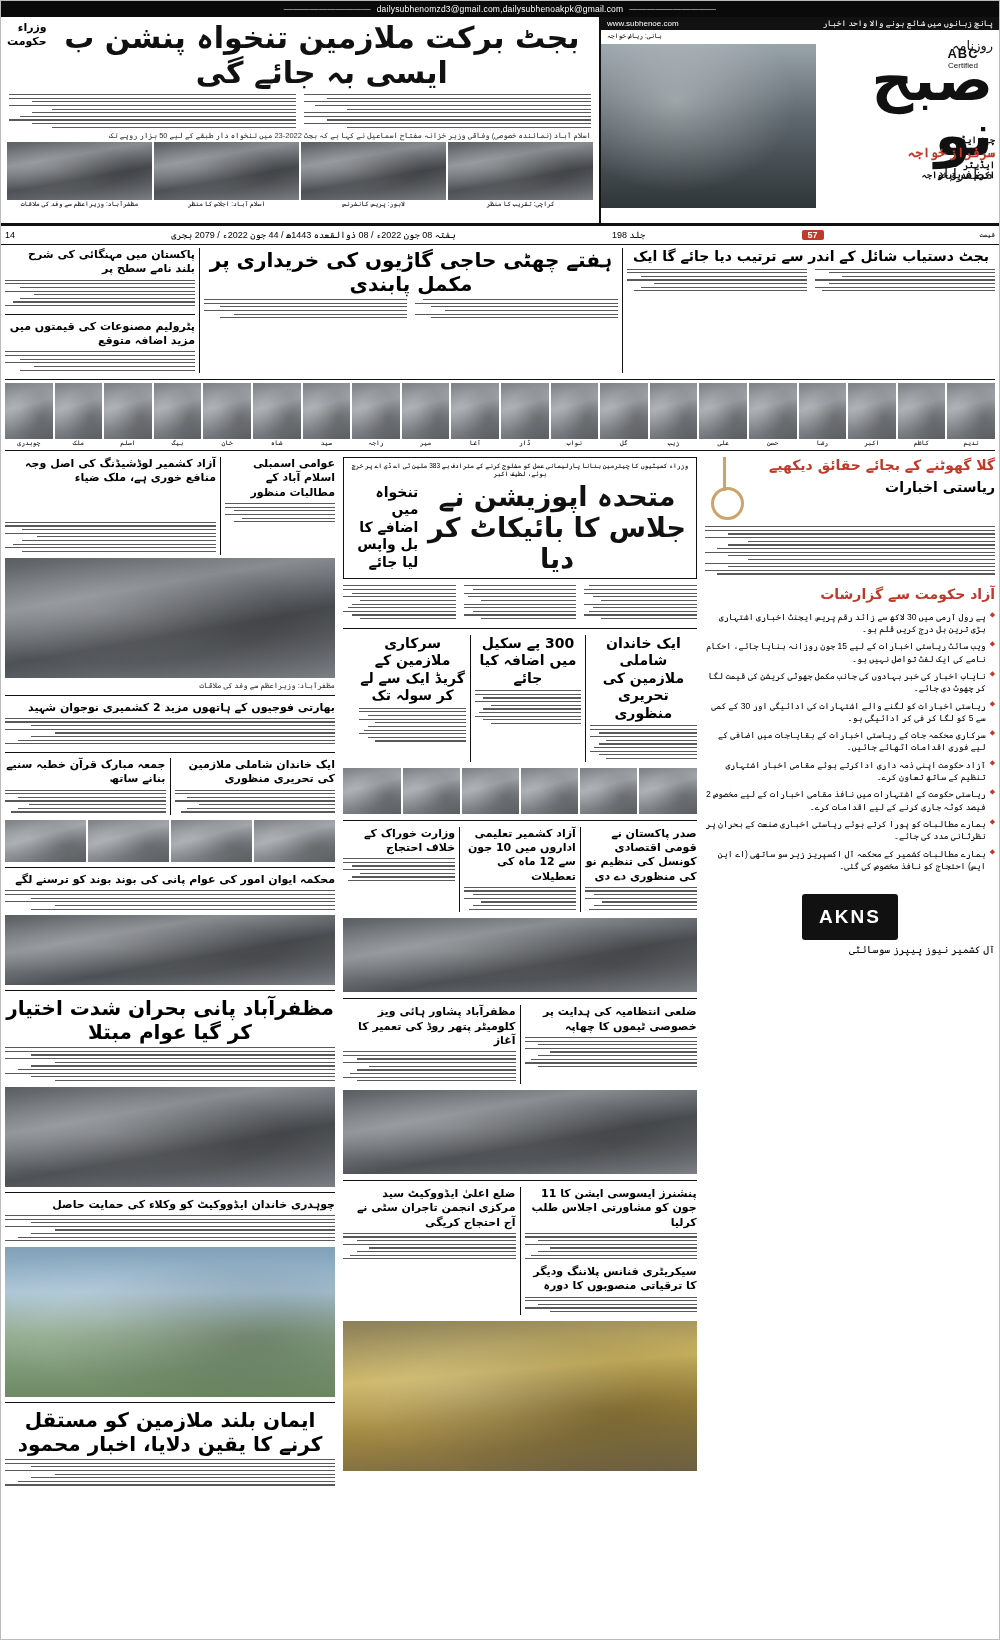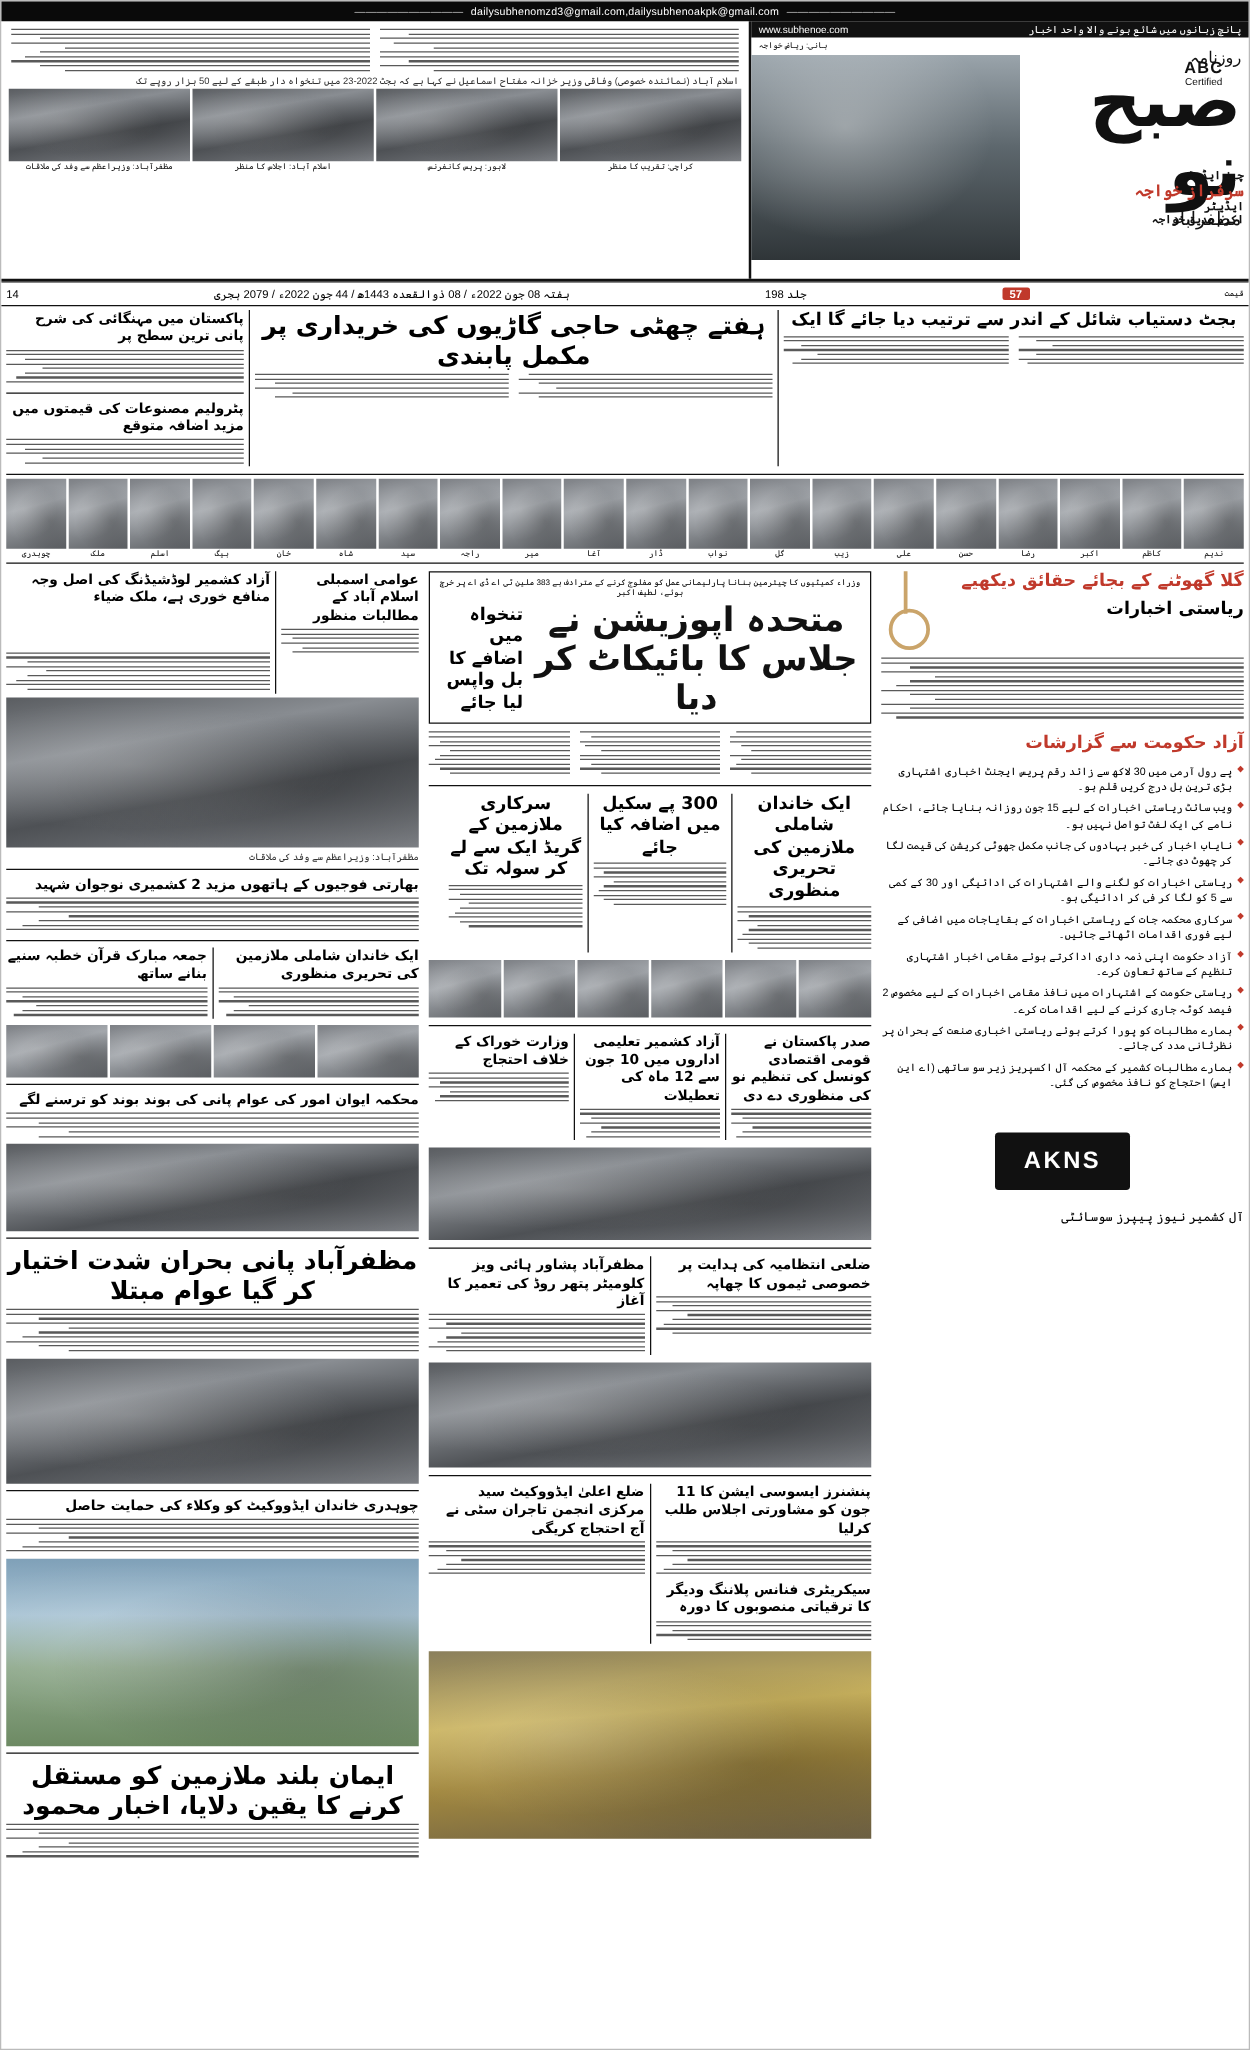--- a/index.html
+++ b/index.html
@@ -131,21 +131,21 @@
 
   .thumbstrip { display:flex; gap:2px; }
   .thumbstrip .t { flex:1 1 0; }
   .thumbstrip .t .photo { height: 52px; }
   .thumbstrip .t .cap { font-size:6.5px; text-align:center; color:#111; }
 
   .bullets > div { display:flex; gap:4px; margin-bottom:5px; }
   .bullets .dot { color:#c0392b; flex:0 0 auto; font-size:9px; line-height:1.1; }
 
   .akns-logo {
-    width: 108px; height: 46px; margin: 16px auto; background:#111; color:#fff;
+    width: 96px; height: 46px; margin: 4px auto; background:#111; color:#fff;
     display:flex; align-items:center; justify-content:center;
     font-size: 19px; font-weight:bold; letter-spacing:2px; border-radius:3px;
   }
   .noose {
     width: 40px; height: 62px; position:relative;
   }
   .noose::before{
     content:""; position:absolute; left:18px; top:0; width:3px; height:34px; background:#caa46a;
   }
   .noose::after{
@@ -161,20 +161,28 @@
 
   <div class="topbar">
     <span class="dots">——————————</span>
     <span>dailysubhenomzd3@gmail.com,dailysubhenoakpk@gmail.com</span>
     <span class="dots">——————————</span>
   </div>
 
   <div class="masthead">
 
     <div class="mh-left">
+      <div class="row" style="padding:2px 2px 0 2px; align-items:flex-start;">
+        <div style="flex:0 0 34px;" class="ctr">
+          <div class="hl-sm rtl">وزراء حکومت</div>
+        </div>
+        <div style="flex:1 1 auto;">
+          <div class="hl-xl rtl">بجٹ برکت ملازمین تنخواہ پنشن ب ایسی بہ جائے گی</div>
+        </div>
+      </div>
 
       <div class="lines rtlw" style="margin:4px 4px 0 4px; columns:2; column-gap:8px;">
         <i></i>
           <i></i>
           <i></i>
           <i></i>
           <i></i>
           <i></i>
           <i></i>
           <i></i>
@@ -248,21 +256,21 @@
   <div class="datebar">
     <span>14</span>
     <span class="rtl">ہفتہ 08 جون 2022ء / 08 ذوالقعدہ 1443ھ / 44 جون 2022ء / 2079 ہجری</span>
     <span class="rtl">جلد 198</span>
     <span class="pill">57</span>
     <span class="rtl tiny">قیمت</span>
   </div>
 
   <div class="row" style="padding:3px 4px;">
     <div class="col" style="flex:0 0 190px;">
-      <div class="hl-sm rtl">پاکستان میں مہنگائی کی شرح پانی ترین سطح پر</div>
+      <div class="hl-sm rtl">پاکستان میں مہنگائی کی شرح بلند نامے سطح پر</div>
       <div class="lines rtlw">
         <i></i>
           <i></i>
           <i></i>
           <i></i>
           <i></i>
           <i></i>
           <i></i>
           <i></i>
       </div>

